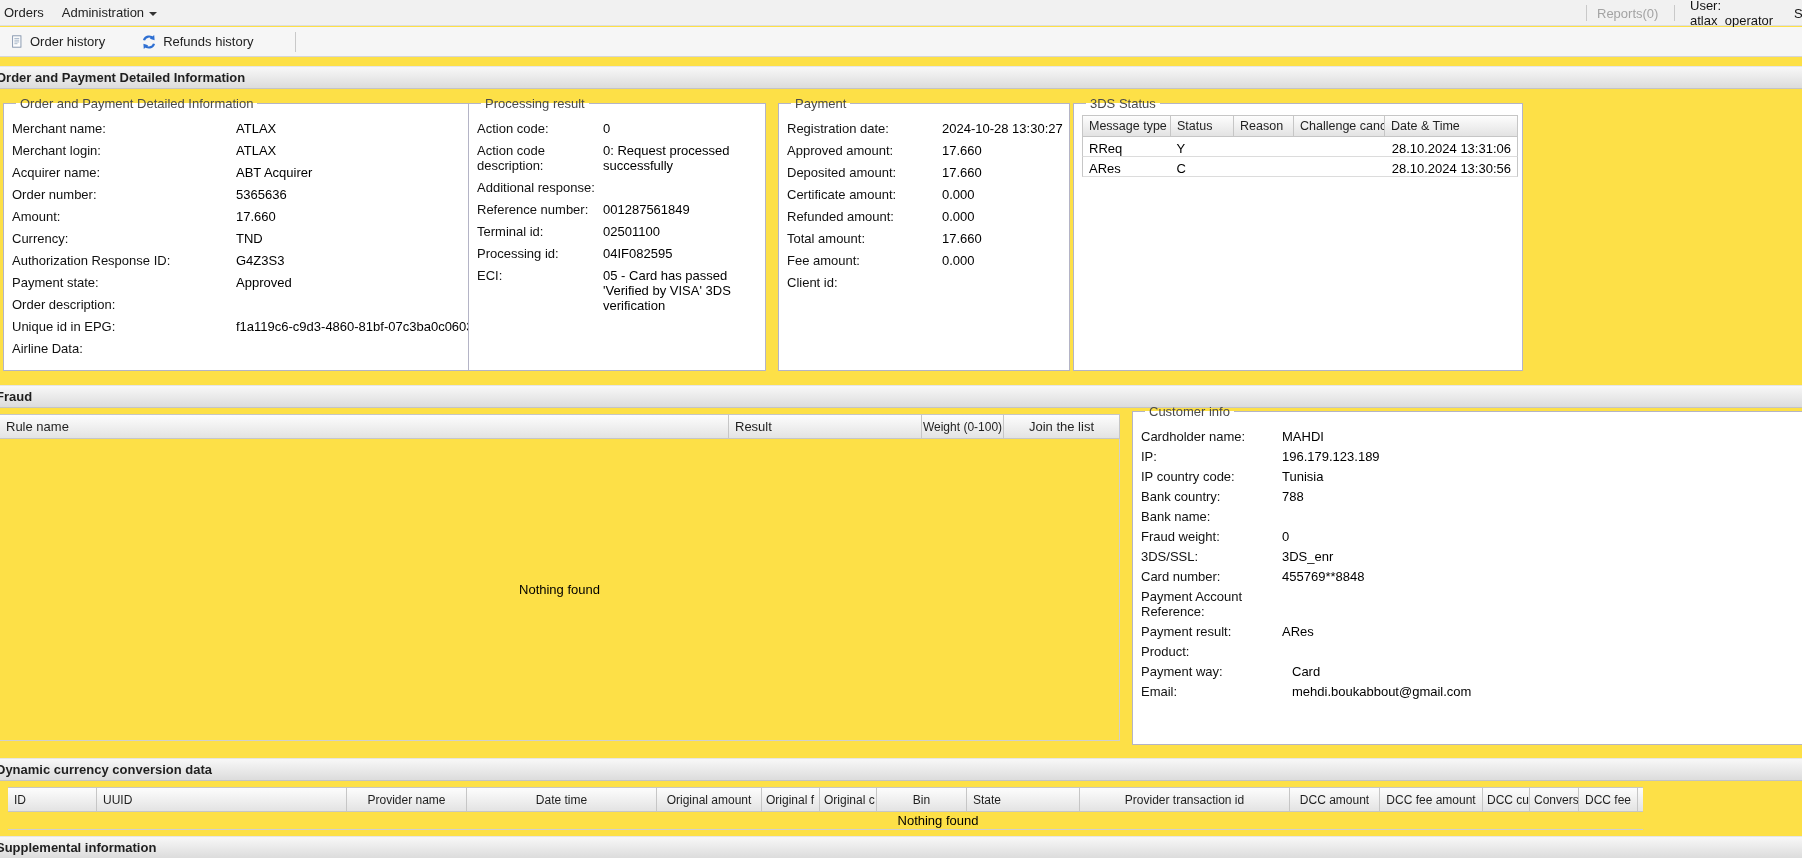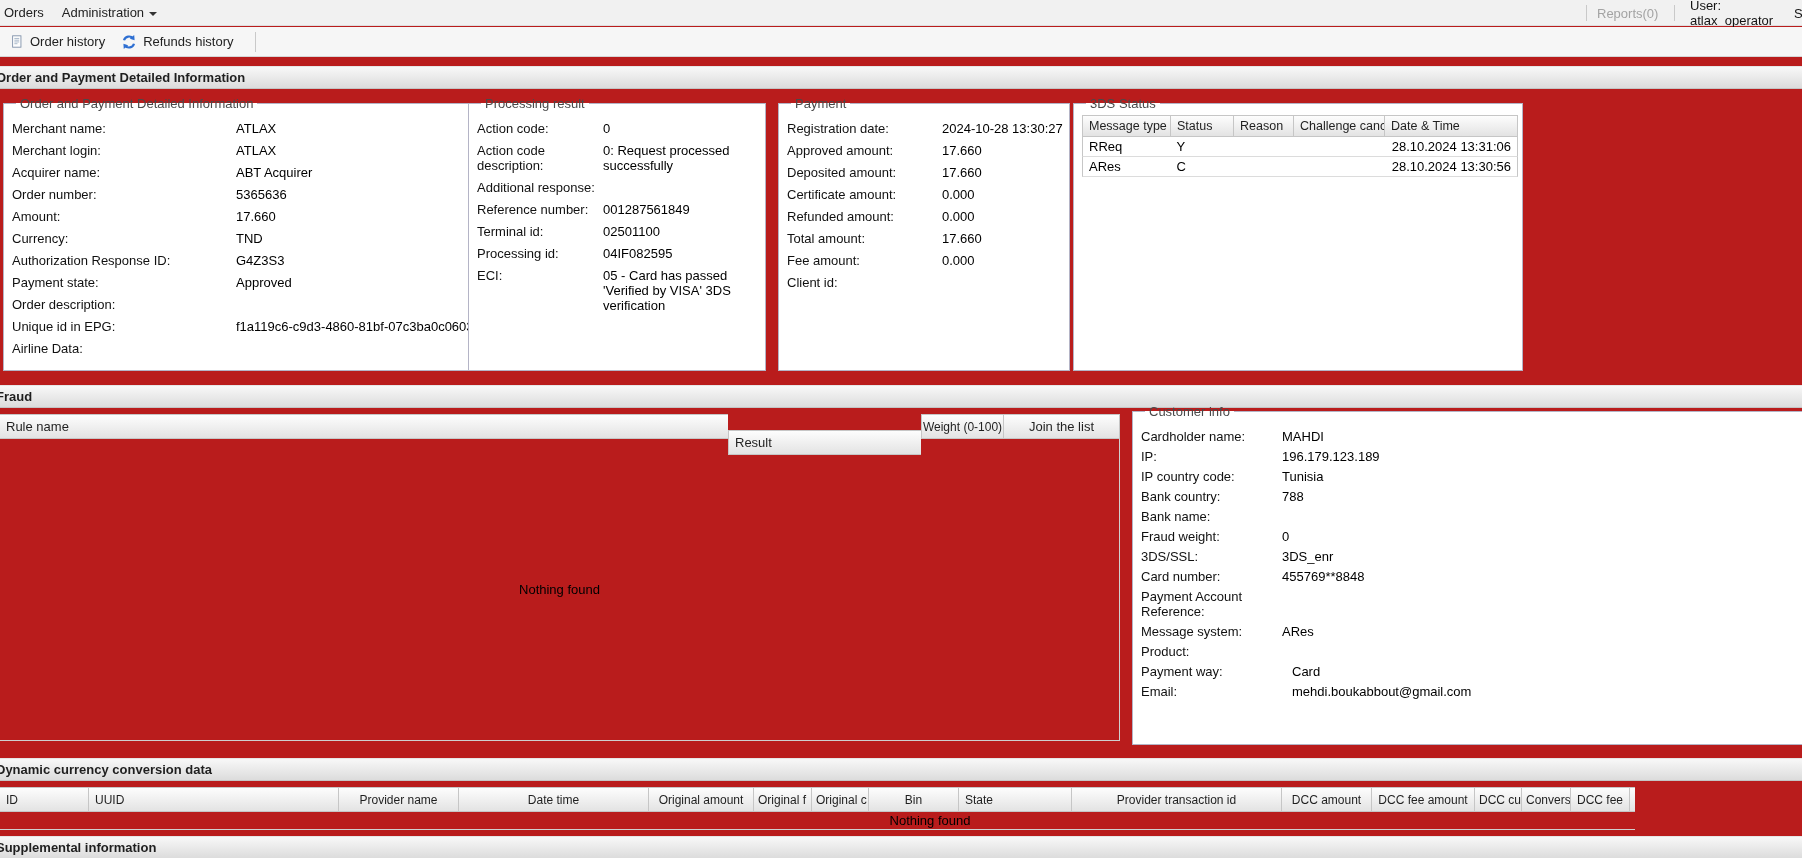--- a/index.html
+++ b/index.html
@@ -1,38 +1,38 @@
 <!DOCTYPE html>
 <html><head>
 <meta charset="utf-8">
 <style>
   * { box-sizing: border-box; }
   html,body { margin:0; padding:0; background:#fff; }
   #canvas {
     position:relative; width:1802px; height:858px; overflow:hidden;
     font-family:"Liberation Sans","DejaVu Sans",sans-serif;
-    font-size:13px; color:#141414; background:#b91c1c;
+    font-size:13px; color:#141414; background:#fde047;
   }
   
   .menubar {
     position:absolute; left:0; top:0; width:1802px; height:26px;
     background:#f1f1f1; border-bottom:1px solid #dedede;
     display:flex; align-items:center;
   }
   .menu-item { padding:0 9px; height:26px; display:flex; align-items:center; gap:5px; color:#222; cursor:default; }
   .menu-item.first { margin-left:-5px; }
   .caret { width:0; height:0; border-left:4px solid transparent; border-right:4px solid transparent; border-top:4px solid #333; margin-top:2px; }
   .mb-abs { position:absolute; top:0; height:26px; display:flex; align-items:center; }
   .mb-sep { position:absolute; top:5px; width:1px; height:16px; background:#c9c9c9; }
   .mb-reports { color:#a3a3a3; }
   
   .toolbar {
     position:absolute; left:0; top:27px; width:1802px; height:30px;
     background:#f6f6f6; border-bottom:1px solid #d6d6d6;
-    display:flex; align-items:center;
+    display:flex; align-items:center;gap:20px;
   }
   .tb-btn { display:flex; align-items:center; gap:6px; padding:0 8px; height:26px; color:#222; cursor:default; }
   .tb-btn.first { margin-left:2px; }
   .tb-sep { width:1px; height:20px; background:#c9c9c9; margin-left:14px; }
   
   .secbar {
     position:absolute; left:0; width:1802px; height:23px;
     background:linear-gradient(#f8f8f8,#dcdcdc);
     border-top:1px solid #e6e6e6; border-bottom:1px solid #c4c4c4;
     display:flex; align-items:center; font-weight:bold; color:#1f1f1f;
@@ -49,21 +49,21 @@
   .row .val { flex:1 1 auto; line-height:15px; color:#000; }
   .gb-order .lbl  { width:224px; }
   .gb-order .val  { white-space:nowrap; }
   .gb-proc  .lbl  { width:126px; }
   .gb-pay   .lbl  { width:155px; }
   .gb-pay   .val  { white-space:nowrap; }
   .gb-cust { padding-top:24px; }
   .gb-cust .row { margin-bottom:5px; }
   .gb-cust .lbl { width:141px; }
   
-  .trow { display:flex; }
+  .trow { display:flex;align-items:flex-end; }
   .hcell {
     background:linear-gradient(#fdfdfd,#e3e3e3);
     border-top:1px solid #c6c6c6; border-bottom:1px solid #c6c6c6; border-left:1px solid #c6c6c6;
     display:flex; align-items:center; justify-content:center;
     font-size:12.5px; color:#1f1f1f; overflow:hidden; white-space:nowrap; height:100%;
   }
   .hcell.left { justify-content:flex-start; padding-left:6px; }
   .hcell.clip { justify-content:flex-start; padding-left:4px; }
   .hcell:last-child { border-right:1px solid #c6c6c6; }
   
@@ -76,21 +76,21 @@
   
   .fraud-head { position:absolute; left:0; top:414px; width:1120px; height:25px; }
   .fraud-head .hcell:first-child { border-left:none; }
   .fraud-body {
     position:absolute; left:0; top:439px; width:1120px; height:302px;
     border-bottom:1px solid #cfcfcf; border-right:1px solid #cfcfcf;
     display:flex; align-items:center; justify-content:center; color:#000;
   }
   .f0{width:728px;} .f1{width:193px;margin-top:16px;} .f2{width:82px;} .f3{width:117px;}
   
-  .dcc-wrap { position:absolute; left:0; top:787px; width:1635px; overflow:hidden; }
+  .dcc-wrap { position:absolute; left:8px; top:787px; width:1635px; overflow:hidden; }
   .dcc-head { display:flex; width:1860px; height:25px; }
   .dcc-head .hcell { font-size:12px; }
   .dcc-head .hcell:first-child { border-left:none; }
   .dcc-empty {
     width:1860px; height:18px; border-bottom:1px solid #cfcfcf;
     display:flex; align-items:center; justify-content:center; color:#000;
   }
   .c0{width:88px;} .c1{width:250px;} .c2{width:120px;} .c3{width:190px;} .c4{width:105px;}
   .c5{width:58px;} .c6{width:57px;} .c7{width:90px;} .c8{width:113px;} .c9{width:210px;}
   .c10{width:90px;} .c11{width:103px;} .c12{width:47px;} .c13{width:49px;} .c14{width:59px;}
@@ -340,21 +340,21 @@
       </div>
     <div class="row">
         <div class="lbl">Card number:</div>
         <div class="val">455769**8848</div>
       </div>
     <div class="row">
         <div class="lbl">Payment Account Reference:</div>
         <div class="val"></div>
       </div>
     <div class="row">
-        <div class="lbl">Message system:</div>
+        <div class="lbl">Payment result:</div>
         <div class="val">ARes</div>
       </div>
     <div class="row">
         <div class="lbl">Product:</div>
         <div class="val"></div>
       </div>
     <div class="row">
         <div class="lbl">Payment way:</div>
         <div class="val" style="padding-left:10px;">Card</div>
       </div>

